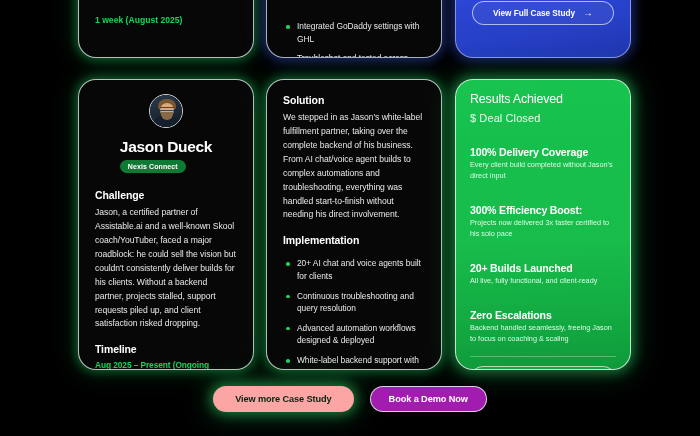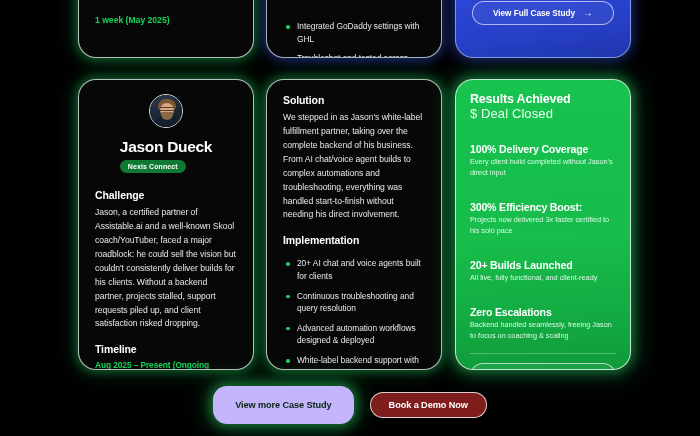--- a/index.html
+++ b/index.html
@@ -127,22 +127,22 @@
   .avatar .face{ position:absolute; left:10px; top:8px; width:14px; height:14px;
                  border-radius:7px; background:#d9a87e; }
   .avatar .glass{position:absolute; left:10px; top:12px; width:14px; height:3.5px;
                  border-top:1px solid #2a2a2a; border-bottom:1px solid #2a2a2a; opacity:.8;}
   .avatar .beard{position:absolute; left:11px; top:17px; width:12px; height:8px;
                  border-radius:0 0 6px 6px; background:#8a6a46;}
   .avatar .body{ position:absolute; left:3px; bottom:0; width:28px; height:11px;
                  border-radius:10px 10px 0 0; background:#14202e; }
 
   
-  .g-title { color:#ffffff; font-size:12.5px; font-weight:700; letter-spacing:-0.2px; }
-  .g-deal  { color:#e9ffef; font-size:13px; font-weight:500; margin-top:0; letter-spacing:.1px;}
+  .g-title { color:#ffffff; font-size:12.5px; font-weight:400; letter-spacing:-0.2px; }
+  .g-deal  { color:#e9ffef; font-size:11px; font-weight:500; margin-top:6px; letter-spacing:.1px;}
   .g-stat  { color:#ffffff; font-size:10.6px; font-weight:700; margin-top:22px; letter-spacing:-0.2px;}
   .g-sub   { color:#d8fbe3; font-size:7.3px; line-height:1.5; margin-top:2px; letter-spacing:0;}
   .g-divider { height:1px; background:rgba(255,255,255,0.30); margin:11px 0 9px; }
   .g-btn {
     display:flex; align-items:center; justify-content:center; gap:8px;
     height:26px;
     border:1px solid rgba(255,255,255,0.65);
     border-radius:14px;
     color:#ffffff; font-size:8.4px; font-weight:700; letter-spacing:-0.1px;
     background: rgba(255,255,255,0.06);
@@ -159,49 +159,49 @@
   }
   .arrow { font-size:10px; line-height:1; }
 
   
   .cta-row {
     position:absolute;
     left:0; right:0; top:386px;
     display:flex; justify-content:center; align-items:center; gap:16px;
   }
   .cta-primary {
-    background:#c4b5fd;
+    background:#fca5a5;
     color:#06240f;
     font-size:9.2px; font-weight:700; letter-spacing:-0.1px;
-    padding:0 22px; height:38px;
+    padding:0 22px; height:26px;
     display:flex; align-items:center; justify-content:center;
     border-radius:14px;
     box-shadow:0 0 12px 3px rgba(47,224,106,0.45), 0 0 26px 8px rgba(47,224,106,0.18);
     cursor:pointer;
     border:none;
   }
   .cta-secondary {
-    background:#7f1d1d;
+    background:#a21caf;
     color:#ffffff;
     font-size:9.2px; font-weight:700; letter-spacing:-0.1px;
     padding:0 18px; height:26px;
     display:flex; align-items:center; justify-content:center;
     border-radius:14px;
     border:1px solid rgba(235,240,238,0.85);
     cursor:pointer;
   }
 </style>
 </head>
 <body>
 
 <div class="stage">
 
   <div class="card dark" style="left:78px; top:-86px; width:176px; height:144px;">
     <div class="pad" style="padding-top:100px;">
-      <div class="accent-line-top">1 week (May 2025)</div>
+      <div class="accent-line-top">1 week (August 2025)</div>
     </div>
   </div>
 
   <div class="card dark-blue" style="left:266px; top:-86px; width:176px; height:144px;">
     <div class="pad" style="padding-top:94px;">
       <ul class="bullets">
         <li>Integrated GoDaddy settings with GHL</li>
         <li>Troubleshot and tested across multiple devices</li>
       </ul>
     </div>

